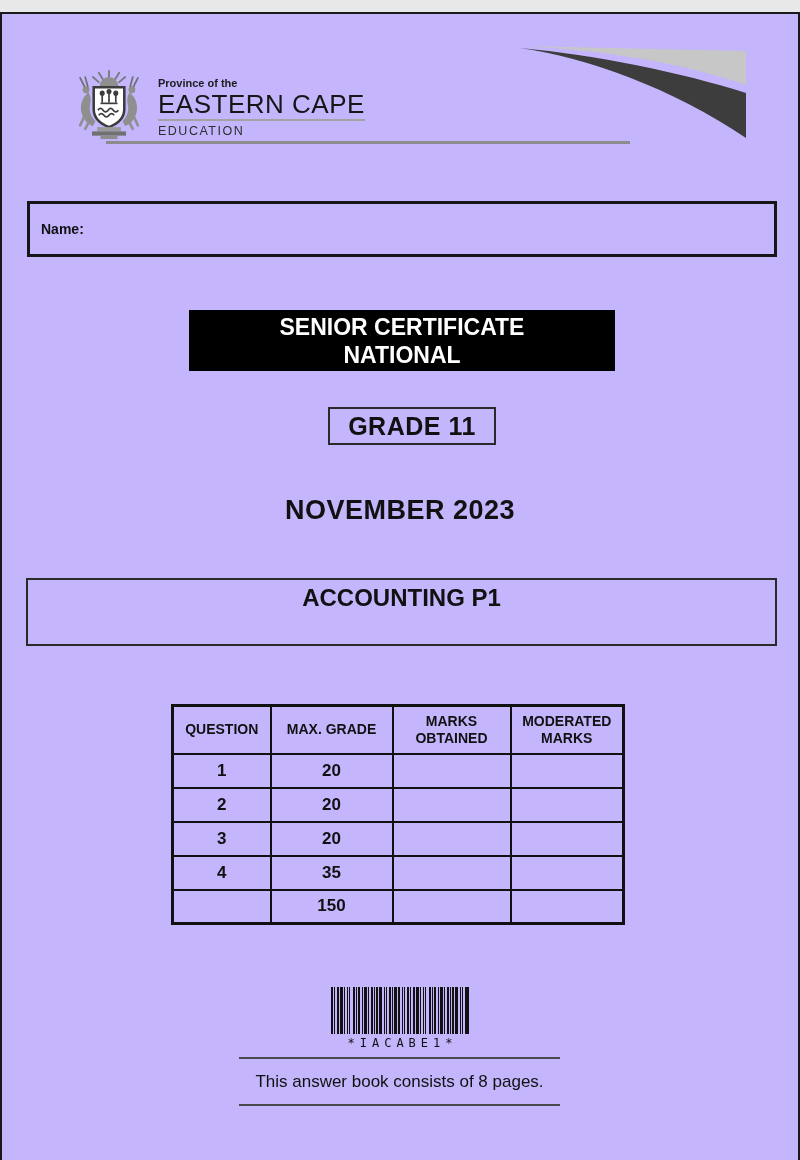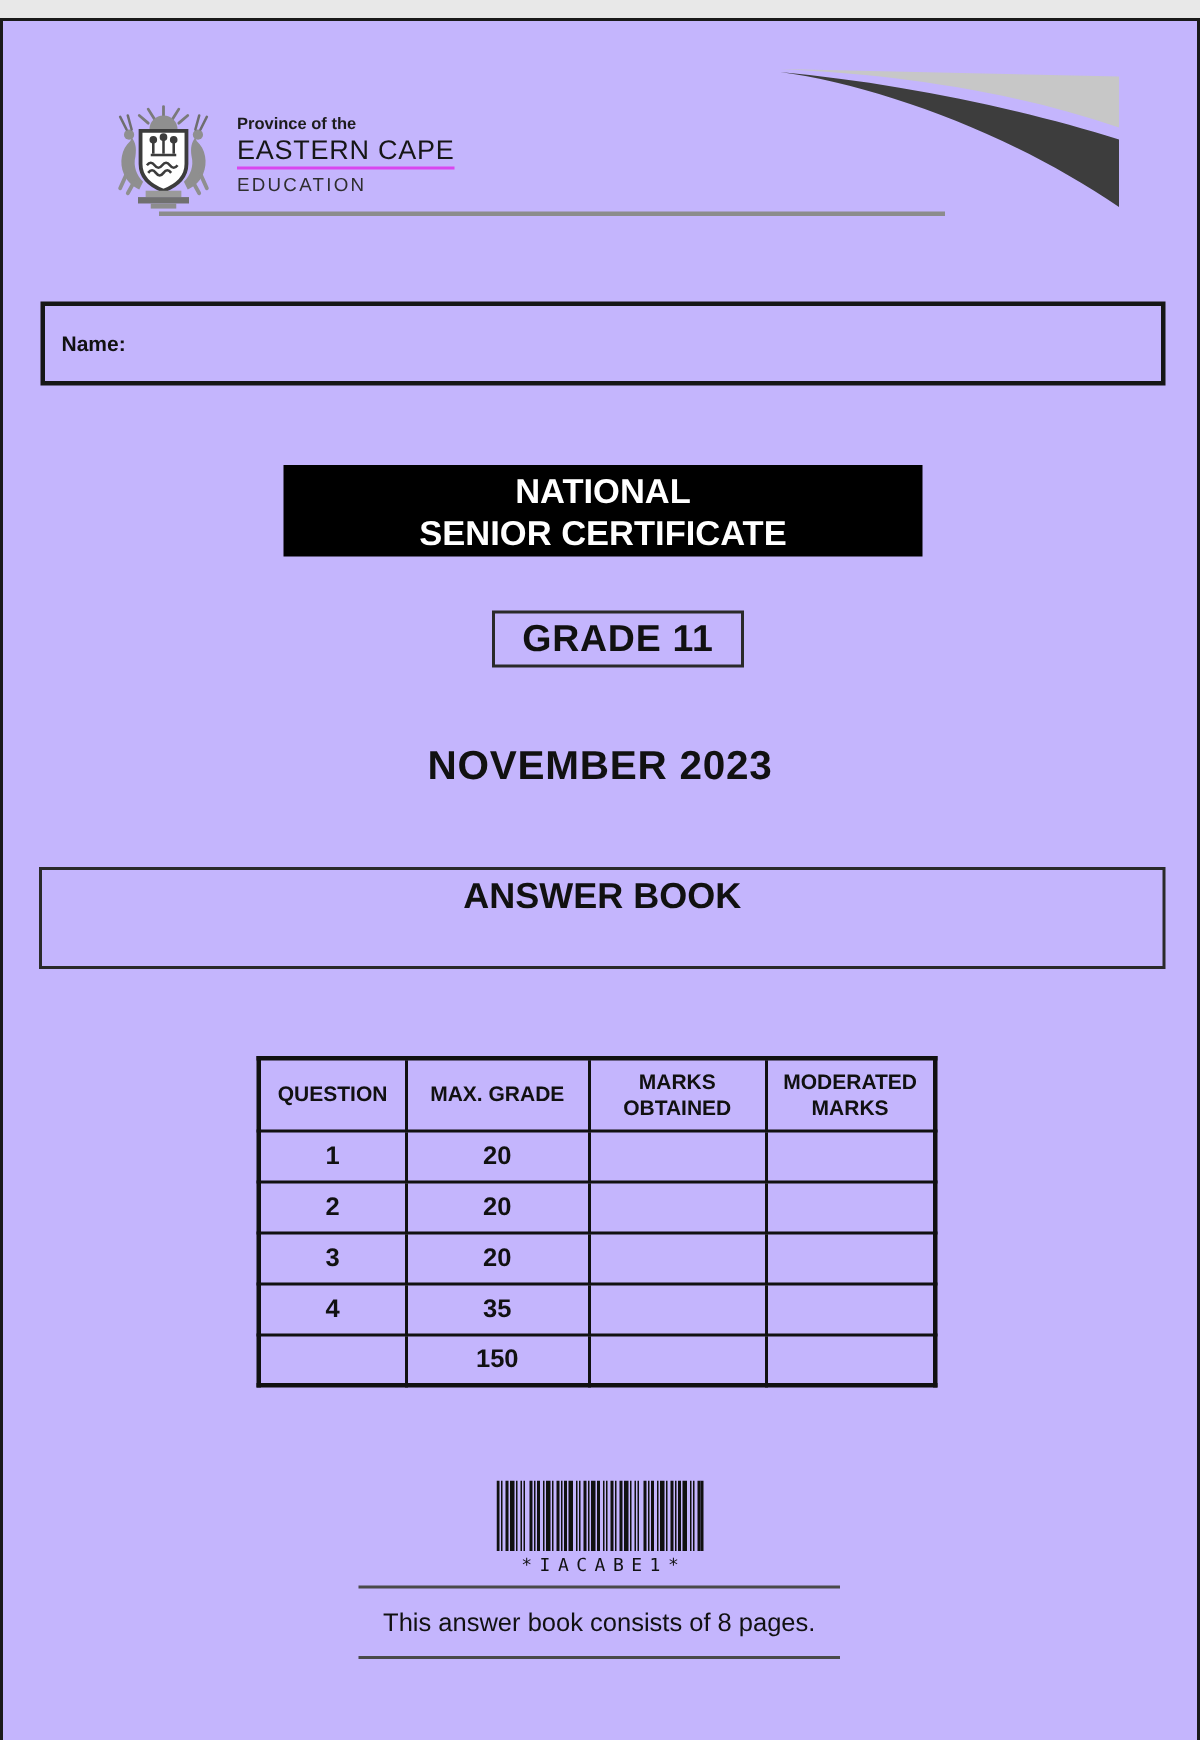--- a/index.html
+++ b/index.html
@@ -12,22 +12,22 @@
     border:2px solid #1a1a1a;
     font-family:"Liberation Sans", sans-serif;
     color:#111;
     overflow:hidden;
   }
   
   .arms{position:absolute;left:56px;top:54px;width:102px;height:86px;}
   .logo-text{position:absolute;left:156px;top:64px;line-height:1;}
   .logo-text .province-line{font-size:11px;font-weight:bold;color:#1c1c1c;margin-bottom:2px;}
   .logo-text .province-name{
-    display:inline-block;font-size:18px;font-weight:400;color:#161616;
-    letter-spacing:0.5px;padding-bottom:2px;border-bottom:2px solid #d946ef;
+    display:inline-block;font-size:26px;font-weight:400;color:#161616;
+    letter-spacing:0.5px;padding-bottom:2px;border-bottom:2px solid #a3a3a3;
   }
   .logo-text .department{font-size:12.5px;font-weight:400;color:#2e2e2e;letter-spacing:1.5px;margin-top:4px;}
   .header-rule{position:absolute;left:104px;top:127px;width:524px;height:3px;background:#8c8c8c;}
   .swoosh{position:absolute;left:516px;top:31px;width:230px;height:96px;}
   
   .name-box{
     position:absolute;left:25px;top:187px;width:750px;height:56px;
     border:3px solid #161616;display:flex;align-items:center;
   }
   .name-box .label{font-size:14px;font-weight:bold;padding-left:11px;}
@@ -149,30 +149,30 @@
     <path d="M2,1 L228,6 L228,40 C152,14 70,4 2,1 Z" fill="#c7c7c7"></path>
     <path d="M2,3 C78,10 162,27 228,48 L228,93 C156,44 68,12 2,3 Z" fill="#3d3d3d"></path>
   </svg>
 
   <div class="name-box">
     <span class="label">Name:</span>
     <span class="fill"></span>
   </div>
 
   <div class="banner">
+    <div>SENIOR CERTIFICATE</div>
     <div>NATIONAL</div>
-    <div>SENIOR CERTIFICATE</div>
   </div>
 
   <div class="grade-box">GRADE 11</div>
 
   <div class="session">NOVEMBER 2023</div>
 
   <div class="subject-box">
-    <div>ANSWER BOOK</div>
+    <div>ACCOUNTING P1</div>
   </div>
 
   <div class="marks-table">
     <table>
       <colgroup>
         <col style="width:98px">
           <col style="width:122px">
           <col style="width:118px">
           <col style="width:113px">
       </colgroup>

